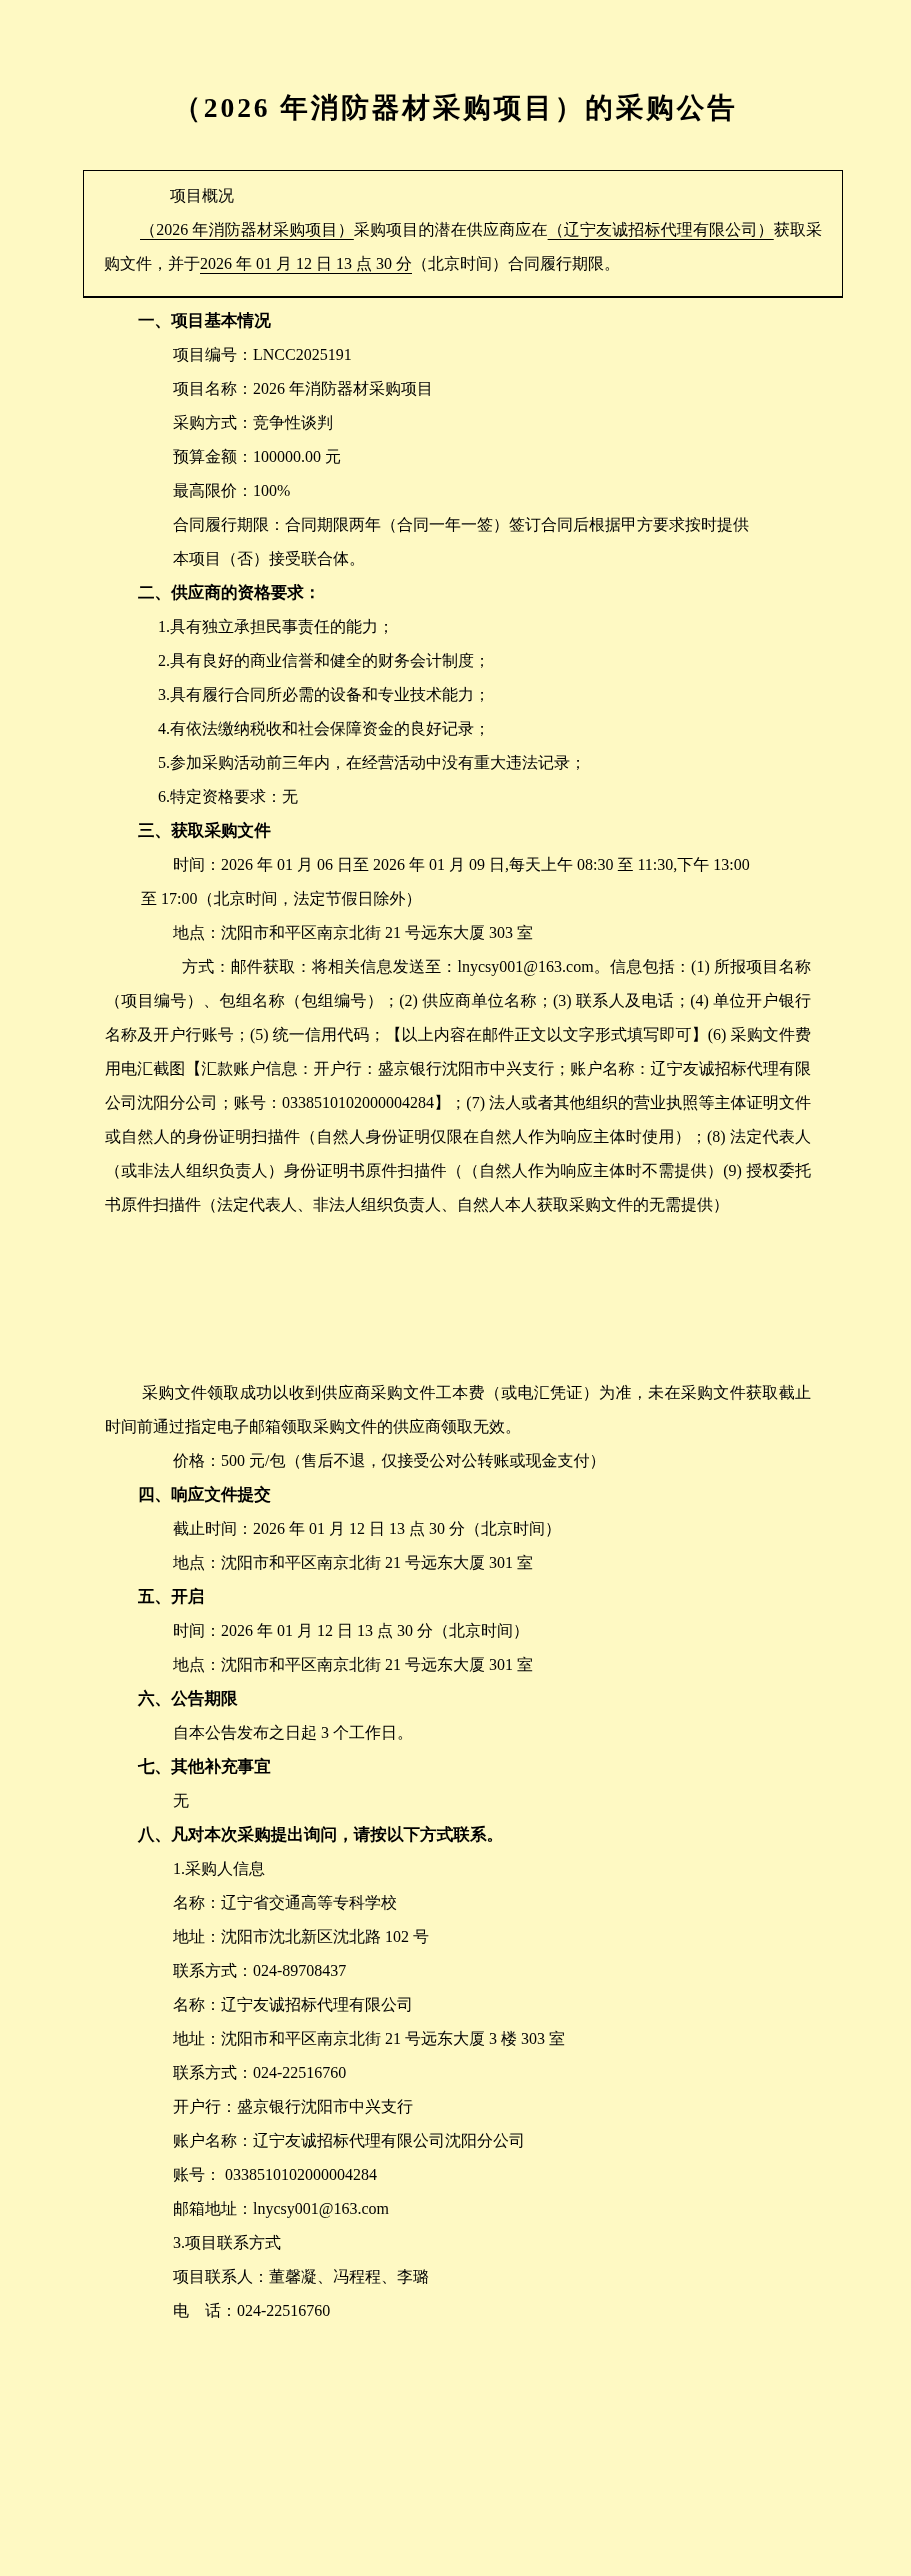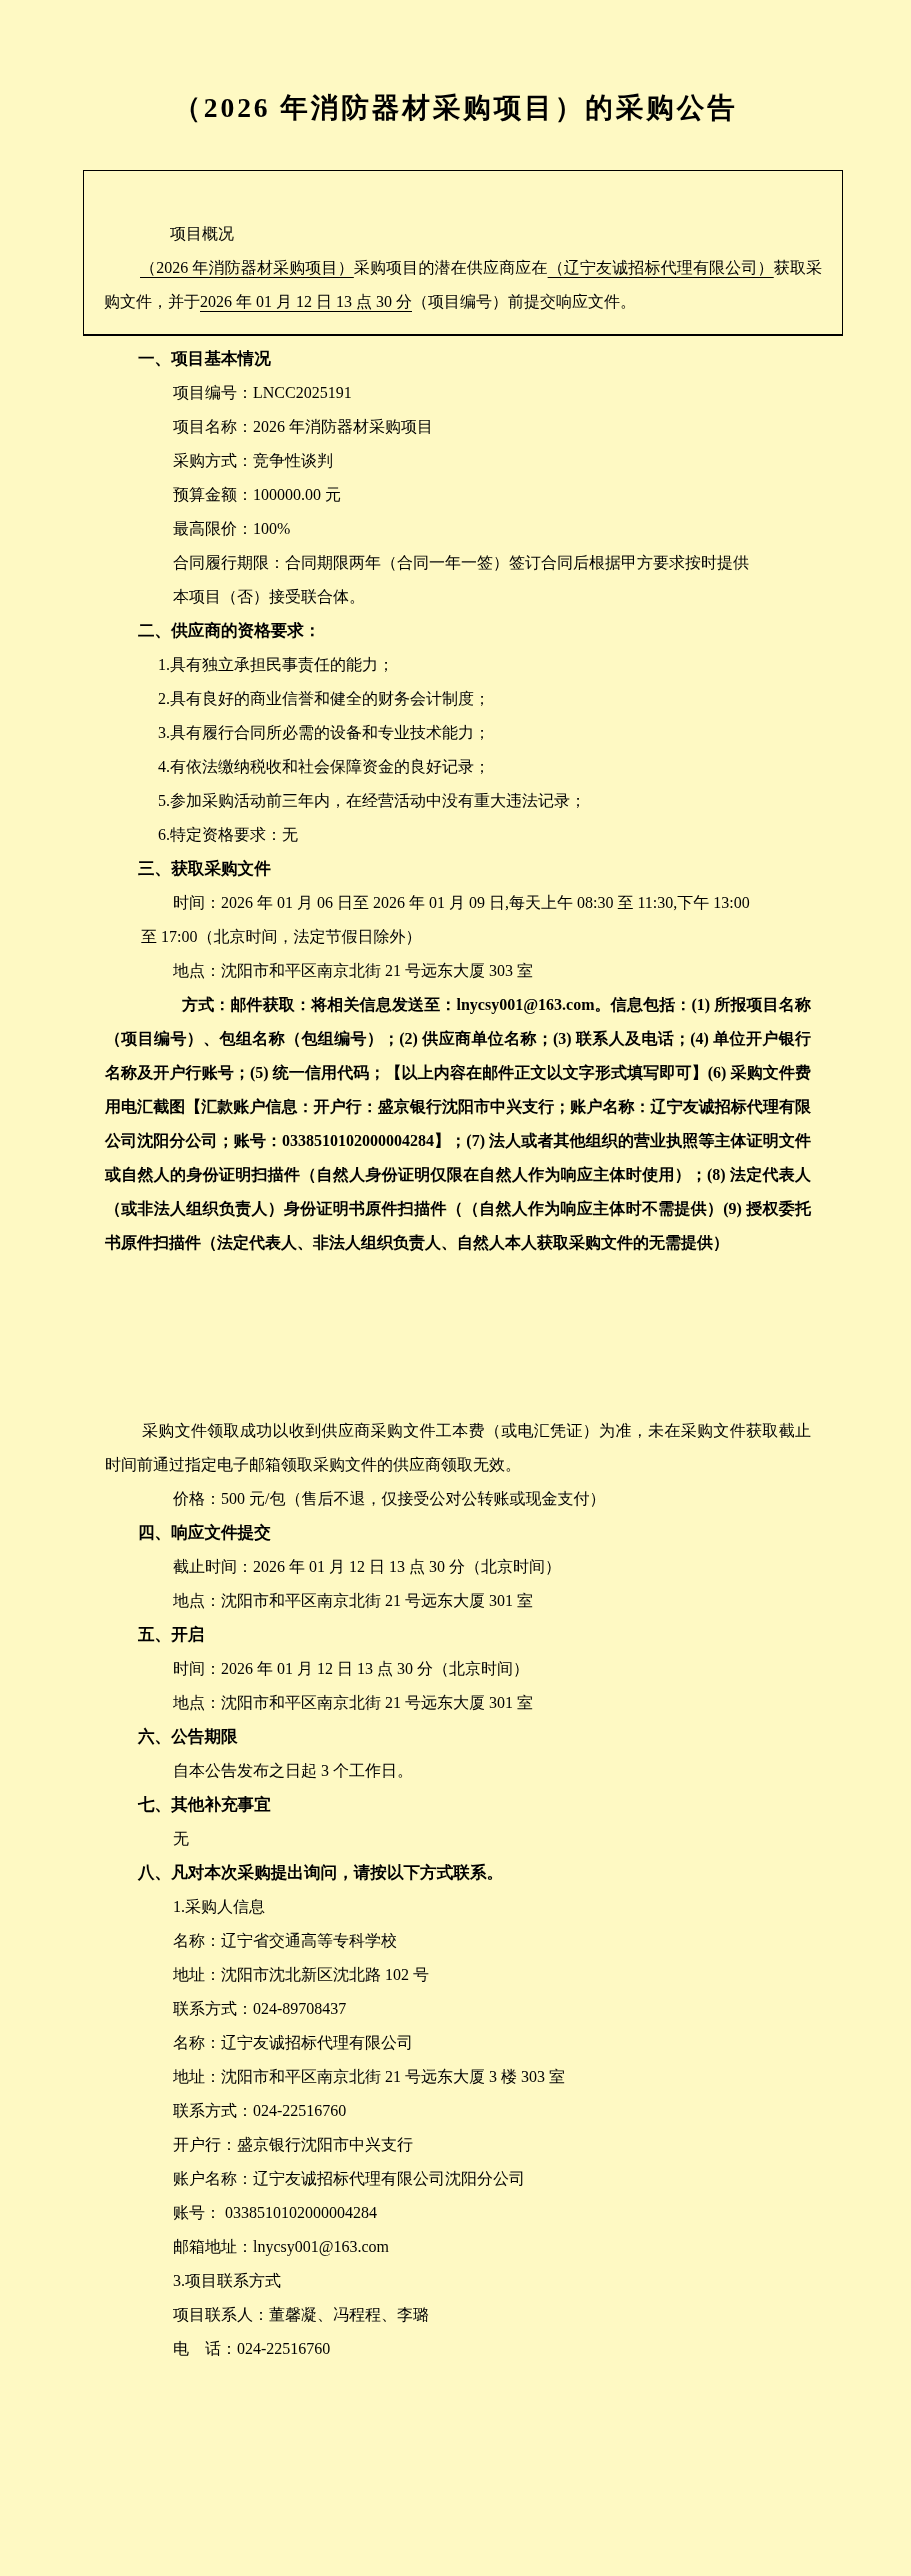--- a/index.html
+++ b/index.html
@@ -11,44 +11,44 @@
   }
   .doc-title{
     margin-top:91px;width:100%;text-align:center;
     font-size:27.6px;line-height:34px;font-weight:bold;letter-spacing:2.9px;
   }
   .overview-box{
     margin:45px 0 5.7px 83px;width:718px;
     border:1.1px solid #000;border-bottom-width:2.9px;
     padding:8px 20px 15px 20px;
   }
-  .overview-heading{margin-left:66px;margin-top:38px;}
+  .overview-heading{margin-left:66px;}
   .overview-para{text-align:justify;text-indent:36px;}
   .u{text-decoration:underline;text-underline-offset:4px;text-decoration-thickness:1.1px;}
   .content{padding-left:105px;width:706px;}
   .line{white-space:nowrap;}
   .h{font-weight:bold;margin-left:33px;font-size:16.6px;}
   .it{margin-left:68px;}   
   .num{margin-left:53px;}   
   .c2{margin-left:36px;}    
-  .para{text-align:justify;text-indent:77px;font-weight:bold;}
+  .para{text-align:justify;text-indent:77px;}
   .para2{text-align:justify;text-indent:37px;}
   .gap{height:154px;}
 </style>
 </head>
 <body>
 
 <div class="page">
 
   <div class="doc-title">（2026 年消防器材采购项目）的采购公告</div>
 
   <div class="overview-box">
     <div class="overview-heading">项目概况</div>
     <div class="overview-para">
-      <span class="u">（2026 年消防器材采购项目）</span><span>采购项目的潜在供应商应在</span><span class="u">（辽宁友诚招标代理有限公司）</span><span>获取采购文件，并于</span><span class="u">2026 年 01 月 12 日 13 点 30 分</span><span>（项目编号）前提交响应文件。</span>
+      <span class="u">（2026 年消防器材采购项目）</span><span>采购项目的潜在供应商应在</span><span class="u">（辽宁友诚招标代理有限公司）</span><span>获取采购文件，并于</span><span class="u">2026 年 01 月 12 日 13 点 30 分</span><span>（北京时间）合同履行期限。</span>
     </div>
   </div>
 
   <div class="content">
 
     <div class="line h">一、项目基本情况</div>
     <div class="line it">项目编号：LNCC2025191</div>
     <div class="line it">项目名称：2026 年消防器材采购项目</div>
     <div class="line it">采购方式：竞争性谈判</div>
     <div class="line it">预算金额：100000.00 元</div>

